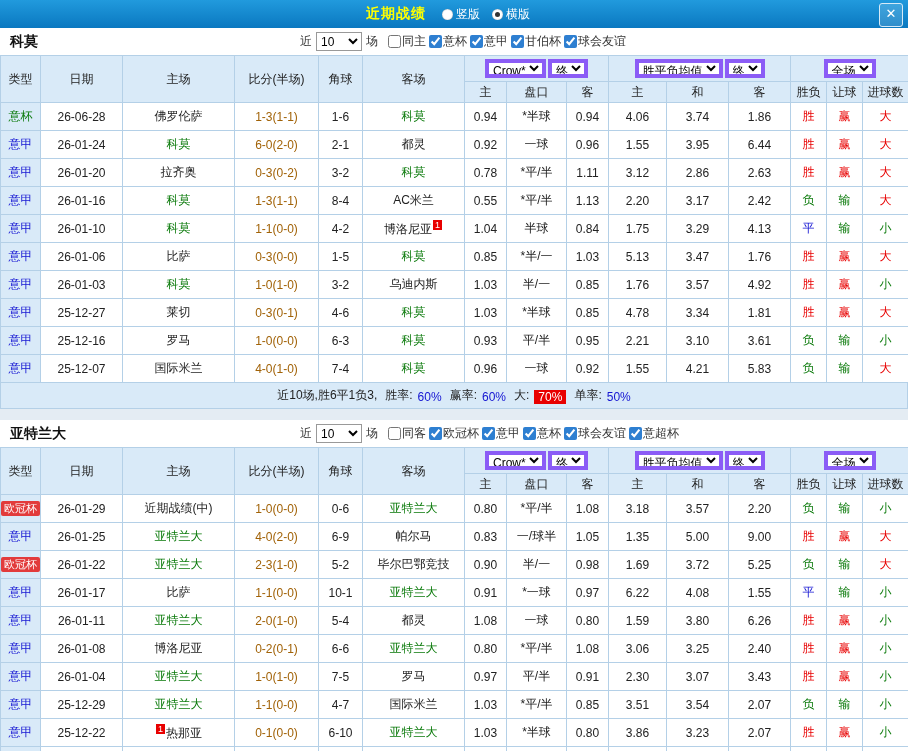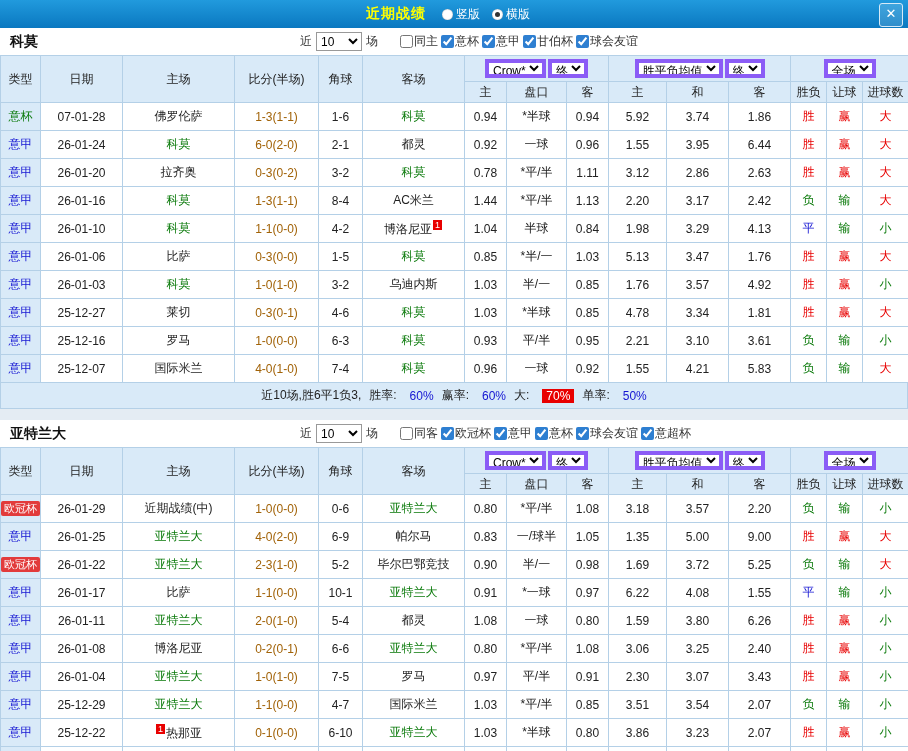--- a/index.html
+++ b/index.html
@@ -15,21 +15,21 @@
              border-radius:50%;background:#333;}
   .radio-label{color:#fff;font-size:12px;font-family:Liberation Serif, serif;}
   .close-btn{position:absolute;right:5px;top:3px;width:22px;height:22px;border:1px solid #d6eaf7;
              border-radius:3px;background:rgba(255,255,255,.15);color:#fff;font-size:13px;
              line-height:20px;text-align:center;cursor:pointer;font-weight:bold;}
   .section{background:#fff;}
   .section-header{height:27px;position:relative;display:flex;align-items:center;background:#fff;}
   .team-name{font-size:14px;font-weight:bold;margin-left:10px;color:#111;}
   .filters{position:absolute;left:300px;top:0;height:27px;display:flex;align-items:center;gap:4px;color:#333;}
   .filters select{height:19px;font-size:12px;width:46px;border:1px solid #999;background:#fff;}
-  .filter-checks{display:inline-flex;align-items:flex-start;margin-left:18px;}
+  .filter-checks{display:inline-flex;align-items:flex-start;margin-left:6px;}
   .check{display:inline-flex;align-items:center;margin-right:3px;cursor:pointer;}
   .check input{width:13px;height:13px;margin:0 1px 0 0;accent-color:#2e7fd1;}
   table{border-collapse:collapse;table-layout:fixed;width:908px;background:#fff;}
   th,td{border:1px solid #b4d0e7;text-align:center;overflow:hidden;white-space:nowrap;padding:0;}
   thead th{background:#d9eaf8;font-weight:normal;color:#222;}
   tr.h1 th{height:25px;}
   tr.h2 th{height:20px;}
   .grp select{margin:0 1px;max-width:96px;height:19px;font-size:12px;border:4px solid #8b5cf6;background:#fff;}
   tbody td{height:27px;color:#222;}
   td.c-type{background:#d9eaf8;}
@@ -41,21 +41,21 @@
   td.focal,.focal{color:#0a7a0a;}
   td.c-red{color:#e80000;}
   td.c-green{color:#0a7a0a;}
   td.c-blue{color:#1414d2;}
   .badge{display:inline-block;background:#e80000;color:#fff;font-size:9px;line-height:10px;
          padding:0 2px;margin:0 1px;vertical-align:super;}
   .summary{height:25px;background:#d9eaf8;border:1px solid #b4d0e7;border-top:none;display:flex;
            align-items:center;justify-content:center;gap:8px;font-size:12px;color:#222;}
   .summary .v{color:#1414d2;}
   .summary .hl{background:#e80000;color:#fff;padding:0 4px;}
-  .stat{display:inline-flex;align-items:center;gap:13px;}
+  .stat{display:inline-flex;align-items:flex-end;gap:5px;}
   .gap{height:11px;background:#e4ecf3;}
 </style>
 </head>
 <body>
 
 <div class="titlebar">
   <span class="title">近期战绩</span>
   <label class="radio-group">
     <span class="radio-dot" id="radio-0"></span>
     <span class="radio-label">竖版</span>
@@ -138,29 +138,29 @@
           <th>和</th>
           <th>客</th>
           <th>胜负</th>
           <th>让球</th>
           <th>进球数</th>
         </tr>
       </thead>
       <tbody>
         <tr>
           <td class="c-type lg-green">意杯</td>
-          <td>07-01-28</td>
+          <td>26-06-28</td>
           <td><span>佛罗伦萨</span></td>
           <td class="score">1-3(1-1)</td>
           <td>1-6</td>
           <td class="focal"><span>科莫</span></td>
           <td>0.94</td>
           <td>*半球</td>
           <td>0.94</td>
-          <td>5.92</td>
+          <td>4.06</td>
           <td>3.74</td>
           <td>1.86</td>
           <td class="c-red">胜</td>
           <td class="c-red">赢</td>
           <td class="c-red">大</td>
         </tr>
         <tr>
           <td class="c-type lg-blue">意甲</td>
           <td>26-01-24</td>
           <td class="focal"><span>科莫</span></td>
@@ -194,41 +194,41 @@
           <td class="c-red">赢</td>
           <td class="c-red">大</td>
         </tr>
         <tr>
           <td class="c-type lg-blue">意甲</td>
           <td>26-01-16</td>
           <td class="focal"><span>科莫</span></td>
           <td class="score">1-3(1-1)</td>
           <td>8-4</td>
           <td><span>AC米兰</span></td>
-          <td>1.44</td>
+          <td>0.55</td>
           <td>*平/半</td>
           <td>1.13</td>
           <td>2.20</td>
           <td>3.17</td>
           <td>2.42</td>
           <td class="c-green">负</td>
           <td class="c-green">输</td>
           <td class="c-red">大</td>
         </tr>
         <tr>
           <td class="c-type lg-blue">意甲</td>
           <td>26-01-10</td>
           <td class="focal"><span>科莫</span></td>
           <td class="score">1-1(0-0)</td>
           <td>4-2</td>
           <td><span>博洛尼亚</span><span class="badge">1</span></td>
           <td>1.04</td>
           <td>半球</td>
           <td>0.84</td>
-          <td>1.98</td>
+          <td>1.75</td>
           <td>3.29</td>
           <td>4.13</td>
           <td class="c-blue">平</td>
           <td class="c-green">输</td>
           <td class="c-green">小</td>
         </tr>
         <tr>
           <td class="c-type lg-blue">意甲</td>
           <td>26-01-06</td>
           <td><span>比萨</span></td>

